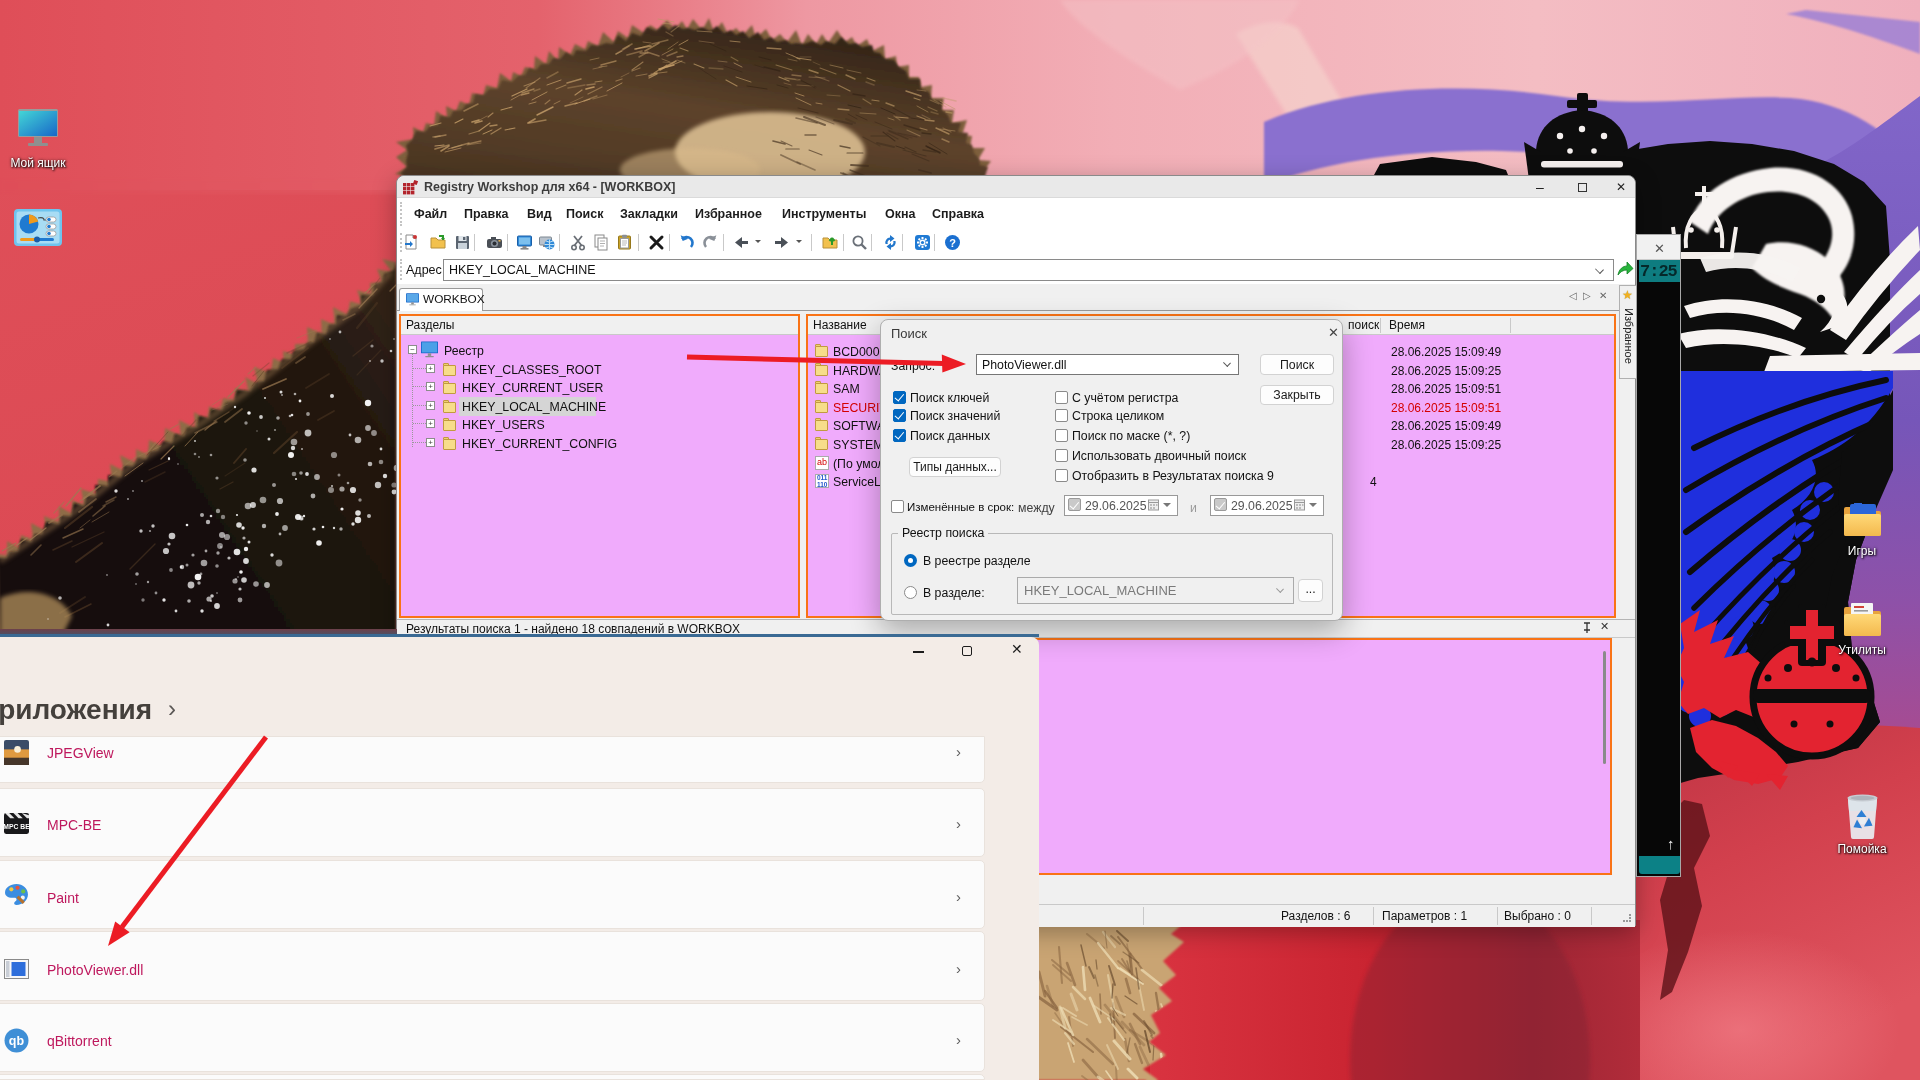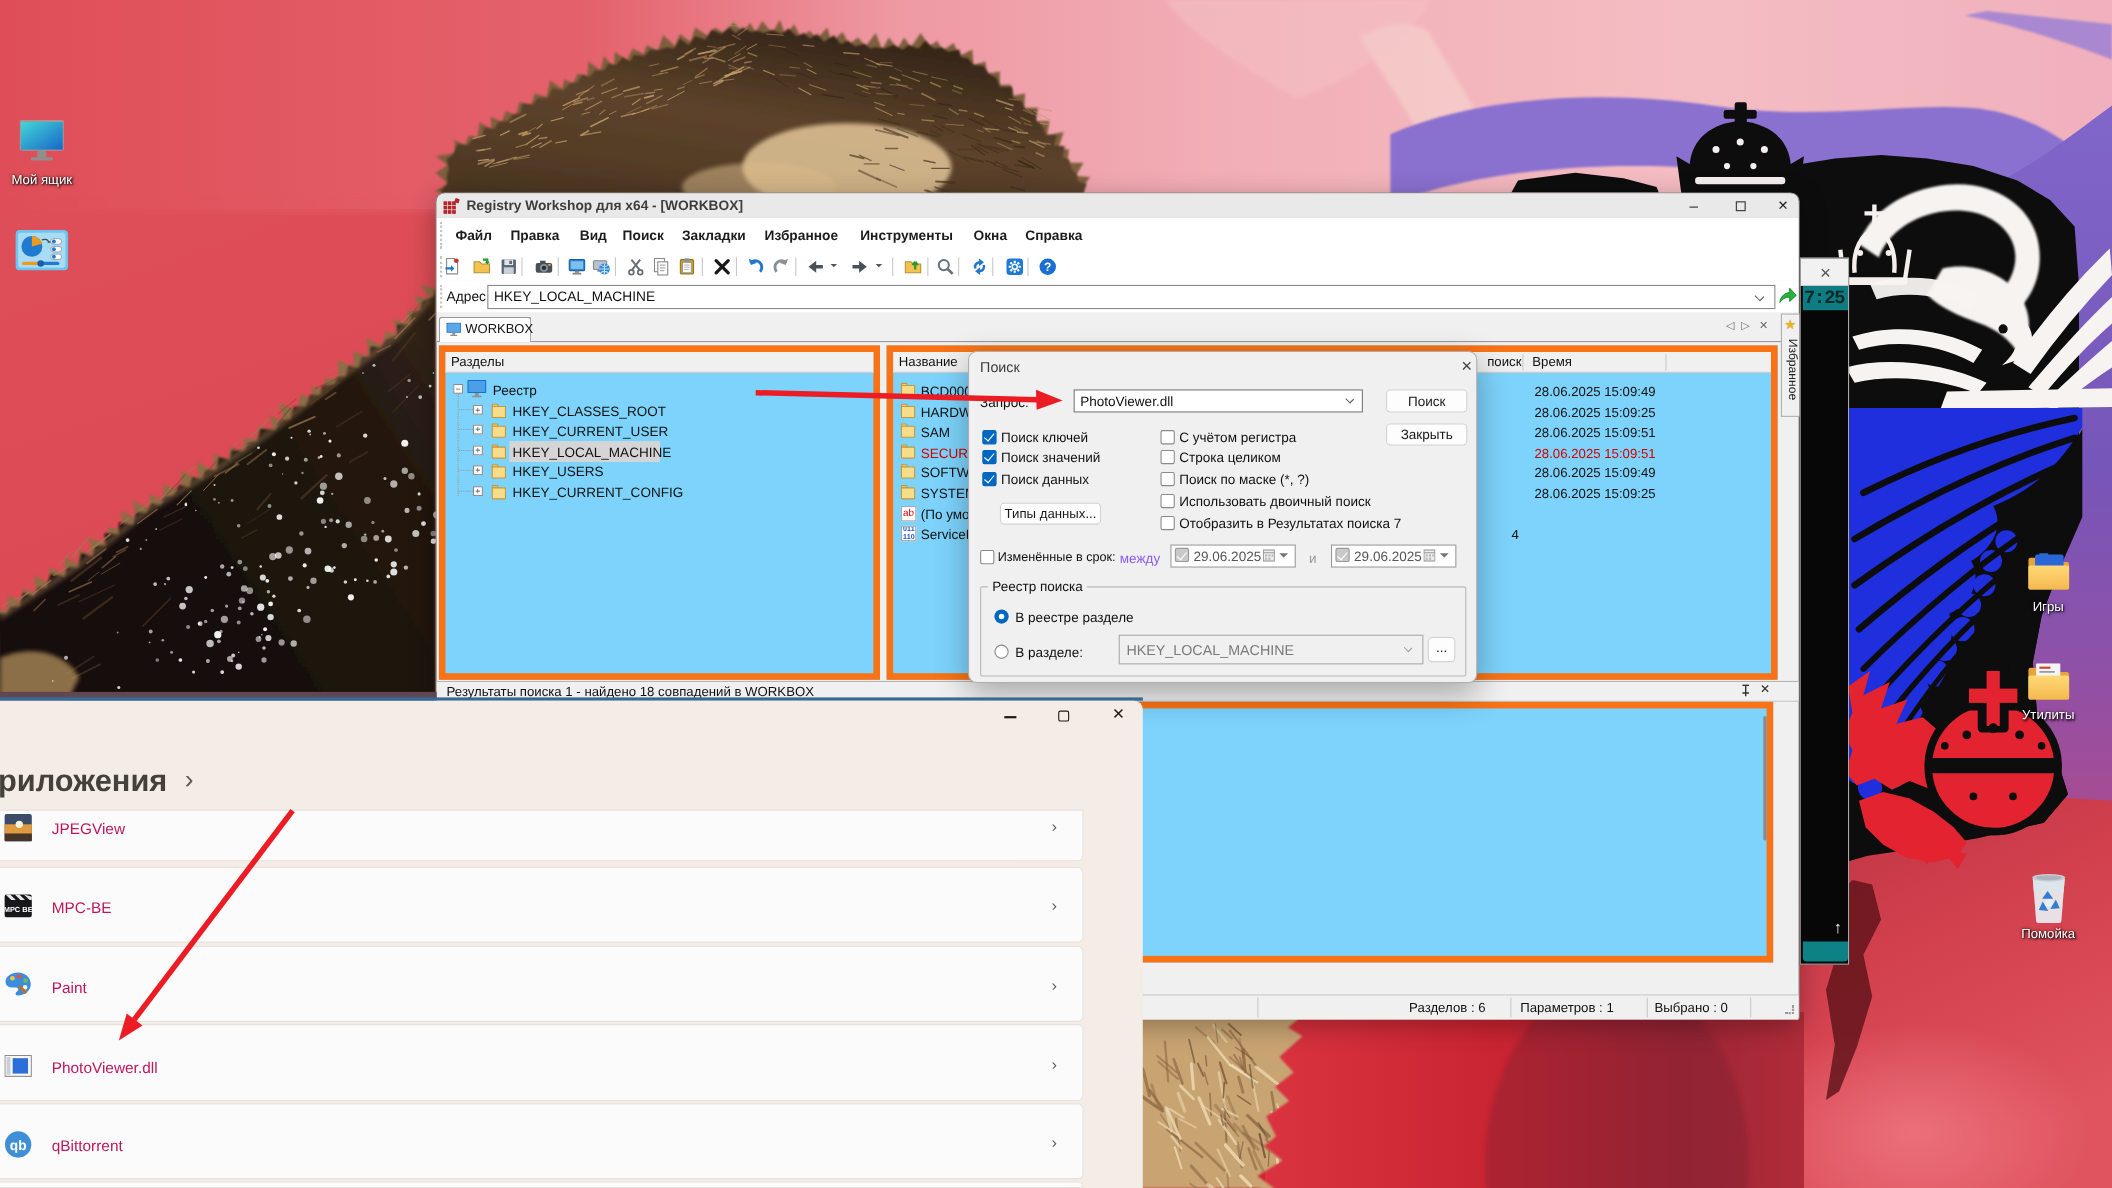--- a/index.html
+++ b/index.html
@@ -1,21 +1,21 @@
 <!DOCTYPE html>
 <html><head><meta charset="utf-8"><title>d</title><style>
 *{margin:0;padding:0;box-sizing:border-box}
 html,body{width:1920px;height:1080px;overflow:hidden}
 #screen{position:relative;width:1920px;height:1080px;overflow:hidden;font-family:"Liberation Sans",sans-serif;background:#d5414d}
 .abs{position:absolute}
 .lbl{position:absolute;color:#fff;font-size:12px;text-align:center;text-shadow:1px 1px 2px #000,0 0 3px rgba(0,0,0,.8)}
 #rw{position:absolute;left:396px;top:175px;width:1240px;height:751px;background:#f0f0f0;border:1px solid #8a8a8a;border-radius:8px 8px 0 0;box-shadow:0 6px 24px rgba(0,0,0,.3);font-size:12px;color:#111}
 #rw .menu span{position:absolute;top:9px;font-weight:bold;font-size:12.5px;color:#1c1c1c}
 .sep{position:absolute;top:4px;width:1px;height:17px;background:#c9c9c9}
-.pane{position:absolute;background:#7dd3fc;border:6px solid #f97316}
+.pane{position:absolute;background:#f0abfc;border:2px solid #f97316}
 .phead{position:absolute;left:0;top:0;width:100%;height:19px;background:#f0f0f0;border-bottom:1px solid #c9c9c9;line-height:19px;padding-left:5px;font-size:12px}
 .trow{position:absolute;white-space:nowrap;font-size:12.3px;line-height:18px;height:18px}
 .fold{position:absolute;width:14px;height:13px}
 .fold .tb2{position:absolute;left:0;top:0;width:6px;height:3px;background:#f0d070;border:1px solid #c19a3f;border-radius:1px 1px 0 0}
 .fold .bk{position:absolute;left:0;top:2px;width:13px;height:11px;background:#f7dd8a;border:1px solid #c19a3f;border-radius:1px}
 .expbox{position:absolute;width:9px;height:9px;border:1px solid #8c8c8c;background:#fff;font-size:8px;line-height:7px;text-align:center;color:#444}
 .chk{position:absolute;width:13px;height:13px;border:1px solid #8a8a8a;background:#fff;border-radius:2px}
 .chk.on{background:#0067c0;border-color:#0067c0}
 .chk.on:after{content:"";position:absolute;left:3.4px;top:0.8px;width:4px;height:7.5px;border:solid #fff;border-width:0 1.8px 1.8px 0;transform:rotate(40deg)}
 .chk.gry{background:#c9c9c9;border-color:#9a9a9a}
@@ -1150,25 +1150,25 @@
 <div class="abs" style="left:29px;top:108.5px">Поиск данных</div>
 <div class="chk" style="left:174px;top:70.5px"></div>
 <div class="abs" style="left:191px;top:70.5px">С учётом регистра</div>
 <div class="chk" style="left:174px;top:88.5px"></div>
 <div class="abs" style="left:191px;top:88.5px">Строка целиком</div>
 <div class="chk" style="left:174px;top:108.5px"></div>
 <div class="abs" style="left:191px;top:108.5px">Поиск по маске (*, ?)</div>
 <div class="chk" style="left:174px;top:128.5px"></div>
 <div class="abs" style="left:191px;top:128.5px">Использовать двоичный поиск</div>
 <div class="chk" style="left:174px;top:148.5px"></div>
-<div class="abs" style="left:191px;top:148.5px">Отобразить в Результатах поиска 7</div>
+<div class="abs" style="left:191px;top:148.5px">Отобразить в Результатах поиска 9</div>
 <div class="btn" style="left:28px;top:137px;width:92px;height:20px;line-height:19px;font-size:12px">Типы данных...</div>
 <div class="chk" style="left:10px;top:180px"></div>
 <div class="abs" style="left:26px;top:181px;font-size:11.5px">Изменённые в срок:</div>
-<div class="abs" style="left:137px;top:181px;color:#8b5cf6">между</div>
+<div class="abs" style="left:137px;top:181px;color:#404040">между</div>
 <div class="abs" style="left:183px;top:175px;width:114px;height:21px;background:#fff;border:1px solid #999"></div>
       <div class="chk gry" style="left:187px;top:178px;width:13px;height:13px"></div>
       <div class="abs" style="left:204px;top:179px;color:#555">29.06.2025</div>
       <svg class="abs" style="left:267px;top:179px" width="11" height="12" viewBox="0 0 11 12">
         <rect x="0.5" y="1" width="10" height="10" fill="#eee" stroke="#999"></rect>
         <path d="M0.5,3.5 h10" stroke="#999"></path>
         <g fill="#bbb">
           <rect x="2" y="5" width="2" height="2"></rect>
           <rect x="5" y="5" width="2" height="2"></rect>
           <rect x="8" y="5" width="1.5" height="2"></rect>

